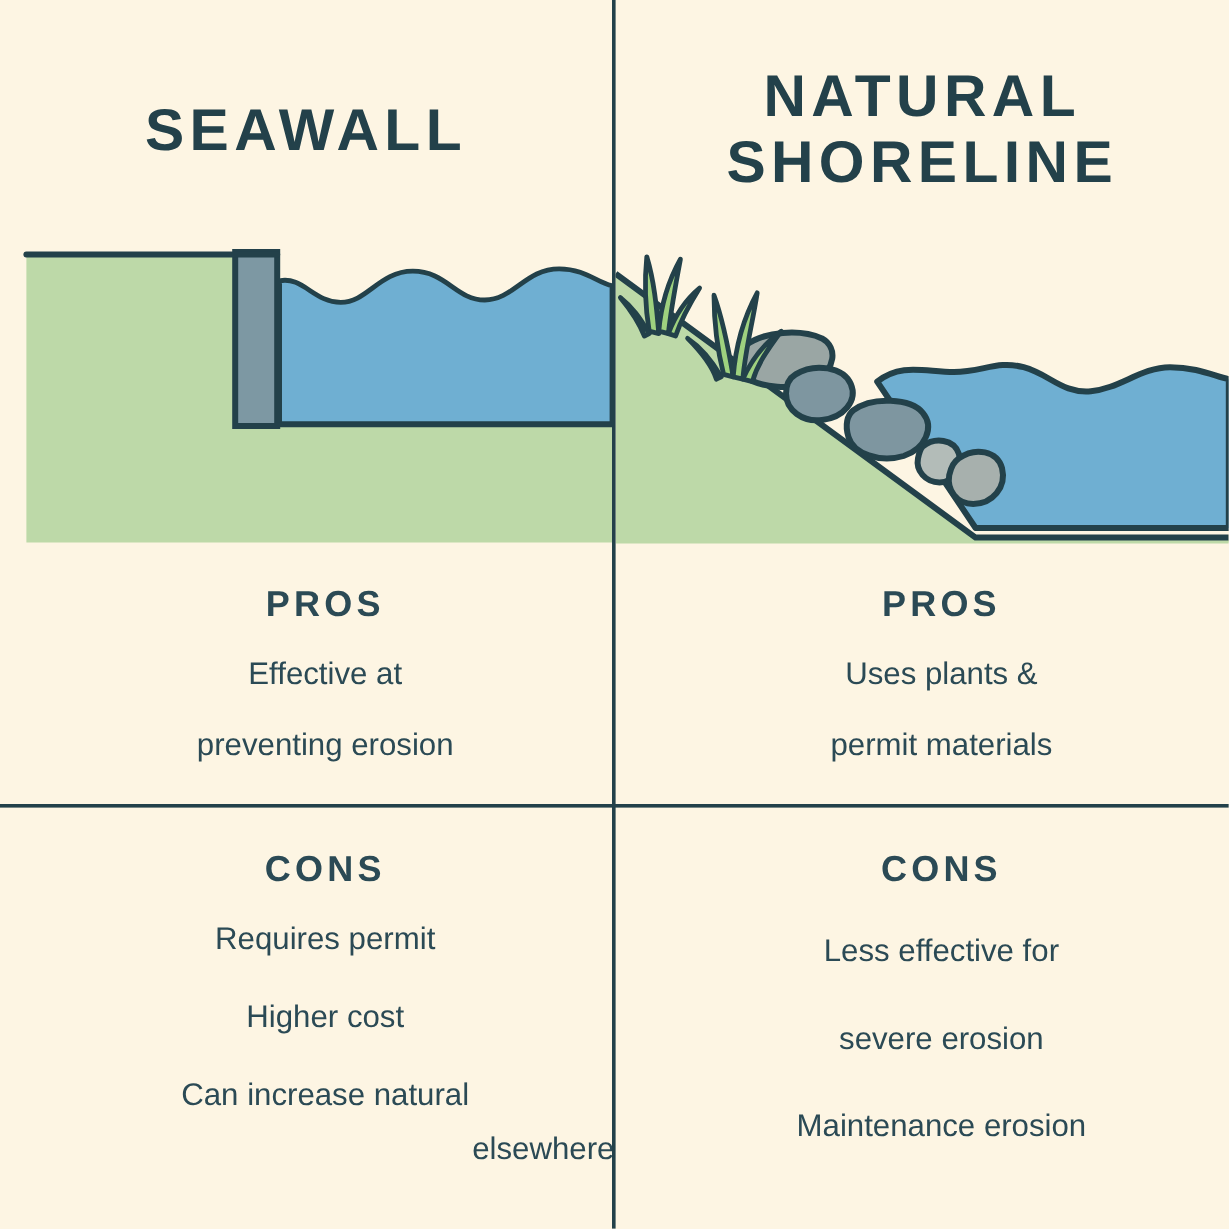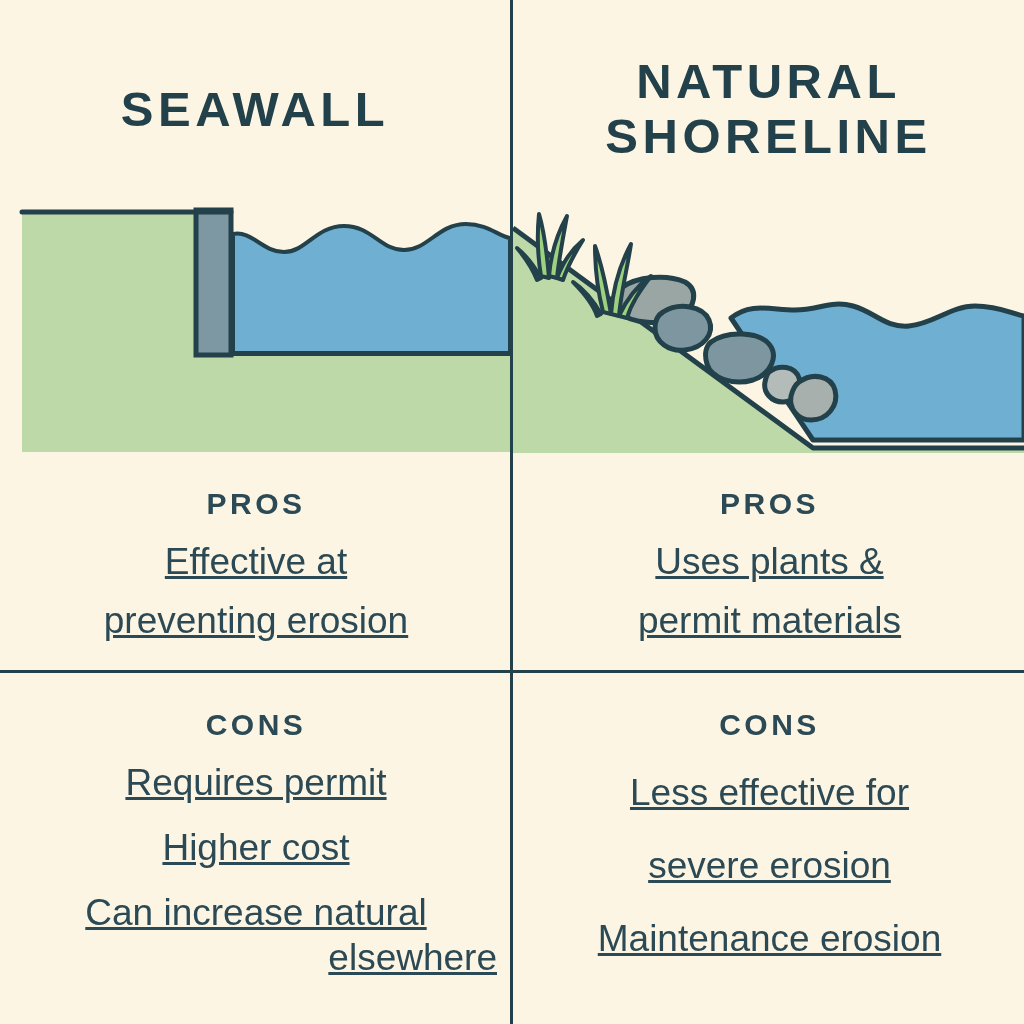--- a/index.html
+++ b/index.html
@@ -57,39 +57,38 @@
   .illo{
     position:absolute;
     left:0;top:190px;
     width:100%;height:275px;
   }
   .illo svg{display:block;width:100%;height:100%;}
 
   
   .section{
     position:absolute;
-    left:1px;width:100%;
+    left:16px;width:100%;
     text-align:center;
     color:#2b4a55;
   }
   .sec-head{
     font-size:30px;
     font-weight:bold;
     letter-spacing:3.5px;
     color:#2b4a55;
     margin:0 0 18px 0;
     text-transform:uppercase;
   }
   .sec-line{
-    font-size:37px;
+    font-size:26px;
     line-height:45px;
     color:#2b4a55;
     margin:0 0 14px 0;
     padding:0 14px;
-    text-decoration:underline;
   }
   .sec-line:last-child{margin-bottom:0;}
 
   .pros-left{top:487px;}
   .pros-right{top:487px;}
   .cons-left{top:708px;}
   .cons-right{top:708px;}
   .cons-left .sec-line{margin-bottom:20px;}
   .cons-right .sec-line{margin-bottom:22px;margin-top:28px;}
 </style>

